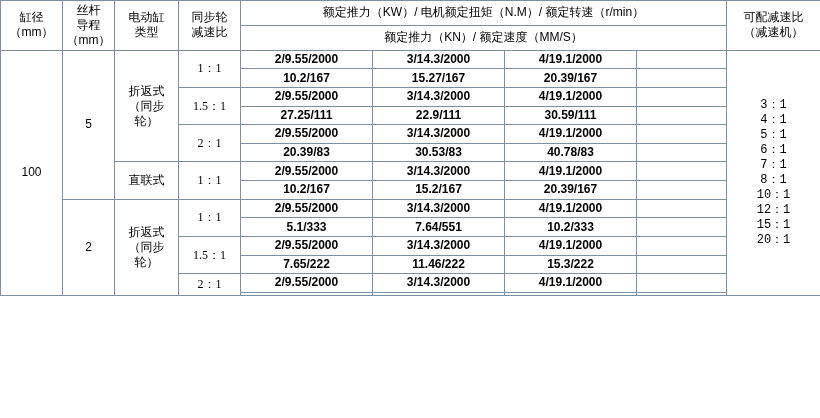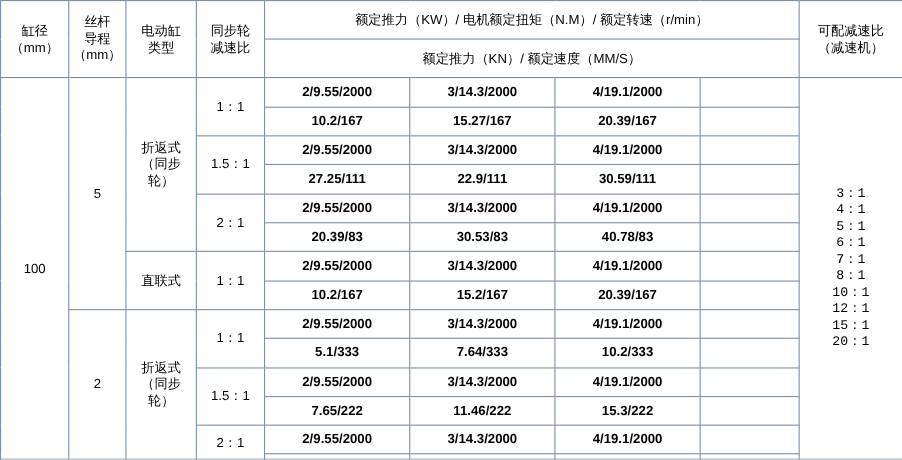--- a/index.html
+++ b/index.html
@@ -15,21 +15,21 @@
     position: relative;
     width: 820px;
     height: 418px;
     overflow: hidden;
     background: #fff;
   }
   table.spec {
     border-collapse: collapse;
     table-layout: fixed;
     width: 820px;
-    height: 418px;
+    height: 296px;
     padding-left: 16px;
   }
   table.spec td {
     border: 1px solid #7b8fa5;
     text-align: center;
     vertical-align: middle;
     font-size: 12px;
     line-height: 1.25;
     padding: 1px 2px;
     background: #ffffff;
@@ -44,20 +44,21 @@
   .big {
     font-size: 13px;
   }
   .vtext {
     font-size: 12.5px;
     line-height: 1.3;
     font-family: Liberation Serif, serif;
   }
   .ratio {
     font-size: 13px;
+    font-family: Liberation Serif, serif;
   }
   .ratiolist {
     font-size: 12.5px;
     line-height: 1.55;
     text-align: center;
     font-family: Liberation Mono, monospace;
   }
   .ratiolist div {
     white-space: nowrap;
   }
@@ -201,21 +202,21 @@
           <div>轮）</div>
         </td>
         <td class="ratio" rowspan="2">1：1</td>
         <td class="cellpad">2/9.55/2000</td>
         <td class="cellpad">3/14.3/2000</td>
         <td class="cellpad">4/19.1/2000</td>
         <td class="cellpad"></td>
       </tr>
       <tr>
         <td class="shade cellpad">5.1/333</td>
-        <td class="shade cellpad">7.64/333</td>
+        <td class="shade cellpad">7.64/551</td>
         <td class="shade cellpad">10.2/333</td>
         <td class="shade cellpad"></td>
       </tr>
 
       <tr>
         <td class="ratio" rowspan="2">1.5：1</td>
         <td class="cellpad">2/9.55/2000</td>
         <td class="cellpad">3/14.3/2000</td>
         <td class="cellpad">4/19.1/2000</td>
         <td class="cellpad"></td>

